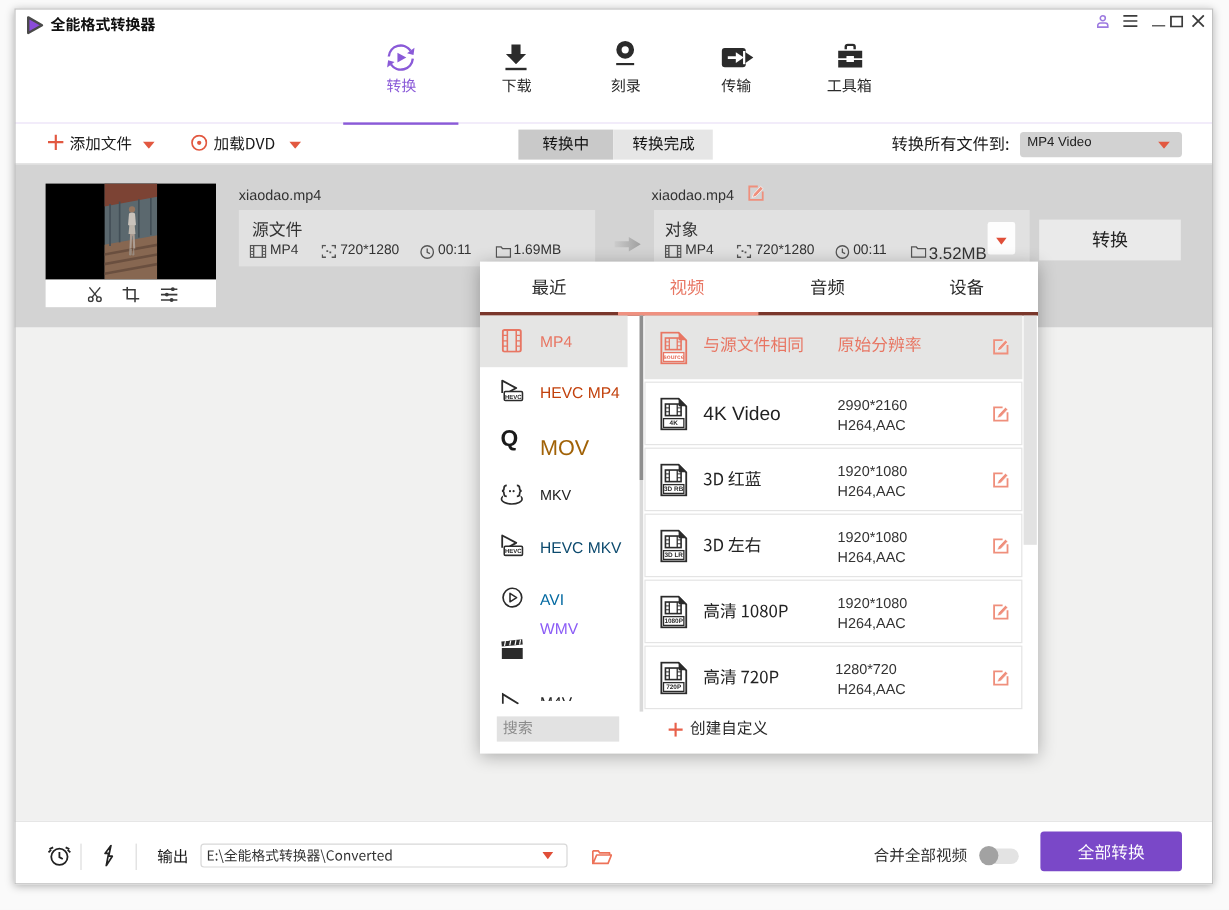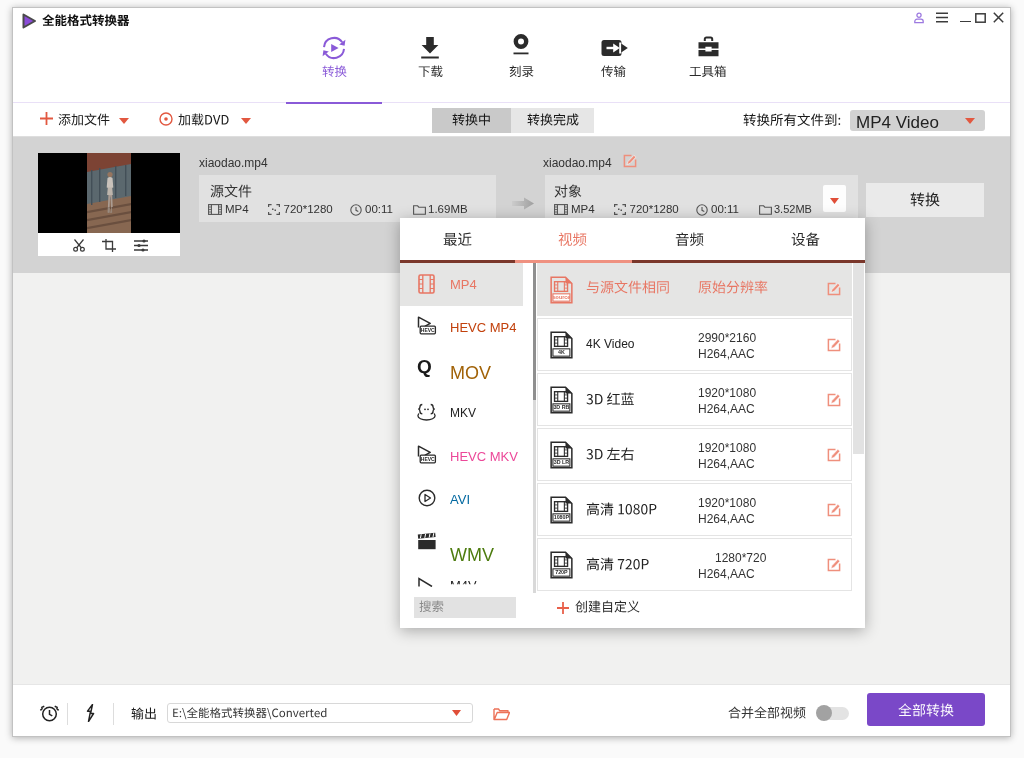--- a/index.html
+++ b/index.html
@@ -153,21 +153,21 @@
         <path transform="translate(1000,0)" d="M164 839V638H48V568H164V345C116 331 72 318 36 309L56 235L164 270V12C164 0 159 -4 148 -4C137 -5 103 -5 64 -4C74 -25 84 -58 87 -77C145 -78 182 -75 205 -62C229 -50 238 -29 238 12V294L345 329L334 399L238 368V568H331V638H238V839ZM536 688H744C721 654 692 617 664 587H458C487 620 513 654 536 688ZM333 289V224H575C535 137 452 48 279 -28C295 -42 318 -66 329 -81C499 -1 588 93 635 186C699 68 802 -28 921 -77C931 -59 953 -32 969 -17C848 25 744 115 687 224H950V289H880V587H750C788 629 827 678 853 722L803 756L791 752H575C589 778 602 803 613 828L537 842C502 757 435 651 337 572C353 561 377 536 388 519L406 535V289ZM478 289V527H611V422C611 382 609 337 598 289ZM805 289H671C682 336 684 381 684 421V527H805Z"></path>
         <path transform="translate(2000,0)" d="M534 739V406C534 267 523 91 404 -32C420 -42 451 -67 462 -82C591 48 611 255 611 406V429H766V-77H841V429H958V501H611V684C726 702 854 728 939 764L888 828C806 790 659 758 534 739ZM172 361V391V521H370V361ZM441 819C362 783 218 756 98 741V391C98 261 93 88 29 -34C45 -43 77 -68 90 -82C147 22 165 167 170 293H442V589H172V685C284 699 408 721 489 756Z"></path>
         <path transform="translate(3000,0)" d="M391 840C379 797 365 753 347 710H63V640H316C252 508 160 386 40 304C54 290 78 263 88 246C151 291 207 345 255 406V-79H329V119H748V15C748 0 743 -6 726 -6C707 -7 646 -8 580 -5C590 -26 601 -57 605 -77C691 -77 746 -77 779 -66C812 -53 822 -30 822 14V524H336C359 562 379 600 397 640H939V710H427C442 747 455 785 467 822ZM329 289H748V184H329ZM329 353V456H748V353Z"></path>
         <path transform="translate(4000,0)" d="M423 823C453 774 485 707 497 666L580 693C566 734 531 799 501 847ZM50 664V590H206C265 438 344 307 447 200C337 108 202 40 36 -7C51 -25 75 -60 83 -78C250 -24 389 48 502 146C615 46 751 -28 915 -73C928 -52 950 -20 967 -4C807 36 671 107 560 201C661 304 738 432 796 590H954V664ZM504 253C410 348 336 462 284 590H711C661 455 592 344 504 253Z"></path>
         <path transform="translate(5000,0)" d="M317 341V268H604V-80H679V268H953V341H679V562H909V635H679V828H604V635H470C483 680 494 728 504 775L432 790C409 659 367 530 309 447C327 438 359 420 373 409C400 451 425 504 446 562H604V341ZM268 836C214 685 126 535 32 437C45 420 67 381 75 363C107 397 137 437 167 480V-78H239V597C277 667 311 741 339 815Z"></path>
         <path transform="translate(6000,0)" d="M641 754V148H711V754ZM839 824V37C839 20 834 15 817 15C800 14 745 14 686 16C698 -4 710 -38 714 -59C787 -59 840 -57 871 -44C901 -32 912 -10 912 37V824ZM62 42 79 -30C211 -4 401 32 579 67L575 133L365 94V251H565V318H365V425H294V318H97V251H294V82ZM119 439C143 450 180 454 493 484C507 461 519 440 528 422L585 460C556 517 490 608 434 675L379 643C404 613 430 577 454 543L198 521C239 575 280 642 314 708H585V774H71V708H230C198 637 157 573 142 554C125 530 110 513 94 510C103 490 114 455 119 439Z"></path>
         <path transform="translate(7000,0)" d="M139 390C175 390 205 418 205 460C205 501 175 530 139 530C102 530 73 501 73 460C73 418 102 390 139 390ZM139 -13C175 -13 205 15 205 56C205 98 175 126 139 126C102 126 73 98 73 56C73 15 102 -13 139 -13Z"></path>
       </g>
     </svg>
 <div class="ab" style="left:838px;top:103px;width:135px;height:20.5px;background:#d2d2d2;border-radius:3px"></div>
-<div class="lat" style="left:844px;top:106px;font-size:17px;color:#222">MP4 Video</div>
+<div class="lat" style="left:844px;top:106px;font-size:11px;color:#222">MP4 Video</div>
 <svg class="ab" style="left:953px;top:111px" width="10" height="6" viewBox="0 0 10 6">
       <path d="M0 0 h10 L5 6 z" fill="#e25840"></path>
     </svg>
 <div class="ab" style="left:0;top:129px;width:999px;height:1px;background:#dedede"></div>
 <div class="ab" style="left:0;top:130px;width:999px;height:136px;background:#d3d3d3"></div>
 <div class="ab" style="left:26px;top:146px;width:142px;height:80px;background:#000"></div>
 <svg class="ab" style="left:75px;top:146px" width="44" height="80" viewBox="0 0 44 80">
 <rect width="44" height="80" fill="#5b686e"></rect>
 <path d="M0 0 h44 v11 l-44 8 z" fill="#7c4334"></path>
 <path d="M0 51 l44 -8 v37 h-44 z" fill="#876751"></path>
@@ -273,21 +273,21 @@
     </svg>
     <div class="lat" style="left:617.5px;top:196px;font-size:11.5px;color:#333">720*1280</div>
     <svg class="ab" style="left:684px;top:197px" width="12" height="12" viewBox="0 0 12 12">
       <circle cx="6" cy="6" r="5.2" fill="none" stroke="#555" stroke-width="1.1"></circle>
       <path d="M6 3 V6.3 L8.3 7.4" fill="none" stroke="#555" stroke-width="1.1"></path>
     </svg>
     <div class="lat" style="left:699px;top:196px;font-size:11.5px;color:#333">00:11</div>
     <svg class="ab" style="left:747px;top:197px" width="13" height="11" viewBox="0 0 13 11">
       <path d="M0.6 1.8 h4 l1.2 1.4 h6.6 v7 H0.6 z" fill="none" stroke="#555" stroke-width="1.1"></path>
     </svg>
-    <div class="lat" style="left:762px;top:196px;font-size:11px;color:#333">3.52MB</div>
+    <div class="lat" style="left:762px;top:196px;font-size:14px;color:#333">3.52MB</div>
 <div class="ab" style="left:811px;top:178px;width:23px;height:27px;background:#fdfdfd;border-radius:2px"></div>
 <svg class="ab" style="left:818px;top:190.5px" width="9" height="6" viewBox="0 0 9 6">
       <path d="M0 0 h9 L4.5 6 z" fill="#e04e38"></path>
     </svg>
 <div class="ab" style="left:854px;top:176px;width:118px;height:34px;background:#eaeaea"></div>
 <svg class="t" style="left:898.0px;top:184.5px;" width="30.0" height="15.9" viewBox="0 0 30.0 15.9">
       <g fill="#222" transform="translate(0,13.20) scale(0.015000,-0.015000)">
         <path transform="translate(0,0)" d="M81 332C89 340 120 346 154 346H243V201L40 167L56 94L243 130V-76H315V144L450 171L447 236L315 213V346H418V414H315V567H243V414H145C177 484 208 567 234 653H417V723H255C264 757 272 791 280 825L206 840C200 801 192 762 183 723H46V653H165C142 571 118 503 107 478C89 435 75 402 58 398C67 380 77 346 81 332ZM426 535V464H573C552 394 531 329 513 278H801C766 228 723 168 682 115C647 138 612 160 579 179L531 131C633 70 752 -22 810 -81L860 -23C830 6 787 40 738 76C802 158 871 253 921 327L868 353L856 348H616L650 464H959V535H671L703 653H923V723H722L750 830L675 840L646 723H465V653H627L594 535Z"></path>
         <path transform="translate(1000,0)" d="M164 839V638H48V568H164V345C116 331 72 318 36 309L56 235L164 270V12C164 0 159 -4 148 -4C137 -5 103 -5 64 -4C74 -25 84 -58 87 -77C145 -78 182 -75 205 -62C229 -50 238 -29 238 12V294L345 329L334 399L238 368V568H331V638H238V839ZM536 688H744C721 654 692 617 664 587H458C487 620 513 654 536 688ZM333 289V224H575C535 137 452 48 279 -28C295 -42 318 -66 329 -81C499 -1 588 93 635 186C699 68 802 -28 921 -77C931 -59 953 -32 969 -17C848 25 744 115 687 224H950V289H880V587H750C788 629 827 678 853 722L803 756L791 752H575C589 778 602 803 613 828L537 842C502 757 435 651 337 572C353 561 377 536 388 519L406 535V289ZM478 289V527H611V422C611 382 609 337 598 289ZM805 289H671C682 336 684 381 684 421V527H805Z"></path>
       </g>
@@ -390,23 +390,23 @@
           <path transform="translate(1000,0)" d="M685 688C637 637 572 593 498 555C430 589 372 630 329 677L340 688ZM369 843C319 756 221 656 76 588C93 576 116 551 128 533C184 562 233 595 276 630C317 588 365 551 420 519C298 468 160 433 30 415C43 398 58 365 64 344C209 368 363 411 499 477C624 417 772 378 926 358C936 379 956 410 973 427C831 443 694 473 578 519C673 575 754 644 808 727L759 758L746 754H399C418 778 435 802 450 827ZM248 129H460V18H248ZM248 190V291H460V190ZM746 129V18H537V129ZM746 190H537V291H746ZM170 357V-80H248V-48H746V-78H827V357Z"></path>
         </g>
       </svg>
 <div class="ab" style="left:0;top:42px;width:465px;height:3px;background:#7a372b"></div>
 <div class="ab" style="left:115px;top:42px;width:117px;height:3px;background:#ef9180"></div>
 <div class="ab" style="left:0;top:45px;width:123px;height:43px;background:#e5e5e4"></div>
 <div class="lat" style="left:50px;top:59.0px;font-size:13px;color:#e87663">MP4</div>
 <div class="lat" style="left:50px;top:102.0px;font-size:13px;color:#c2410c">HEVC MP4</div>
 <div class="lat" style="left:50px;top:145.0px;font-size:18px;color:#a16207">MOV</div>
 <div class="lat" style="left:50px;top:188.0px;font-size:12px;color:#222">MKV</div>
-<div class="lat" style="left:50px;top:231.0px;font-size:13px;color:#ec4899">HEVC MKV</div>
+<div class="lat" style="left:50px;top:231.0px;font-size:13px;color:#0c4a6e">HEVC MKV</div>
 <div class="lat" style="left:50px;top:274.0px;font-size:13px;color:#0369a1">AVI</div>
-<div class="lat" style="left:50px;top:327px;font-size:18px;color:#4d7c0f">WMV</div>
+<div class="lat" style="left:50px;top:298px;font-size:13px;color:#8b5cf6">WMV</div>
 <div class="lat" style="left:50px;top:360.0px;font-size:13px;color:#222;clip-path:inset(0 0 55% 0)">M4V</div>
 <svg class="ab" style="left:18px;top:56.5px" width="17" height="20" viewBox="0 0 17 20">
         <rect x="1" y="1" width="15" height="18" rx="1.5" fill="none" stroke="#e87663" stroke-width="1.6"></rect>
         <path d="M4.8 1 V19 M12.2 1 V19" stroke="#e87663" stroke-width="1.3"></path>
         <path d="M1 5.5 H4.8 M1 10 H4.8 M1 14.5 H4.8 M12.2 5.5 H16 M12.2 10 H16 M12.2 14.5 H16" stroke="#e87663" stroke-width="1"></path>
       </svg>
 <svg class="ab" style="left:16px;top:98px" width="23" height="19" viewBox="0 0 23 19">
         <path d="M2.5 11.5 V1.2 L14.2 7.4 L8.8 10.3" fill="none" stroke="#2b2b2b" stroke-width="1.5" stroke-linejoin="round"></path>
         <rect x="4.2" y="10.2" width="15.2" height="7.6" rx="1" fill="#fff" stroke="#2b2b2b" stroke-width="1.3"></rect>
         <text x="11.8" y="16.2" font-size="5" font-weight="bold" text-anchor="middle" fill="#2b2b2b" font-family="Liberation Sans">HEVC</text>
@@ -475,21 +475,21 @@
 <div class="ab" style="left:136.5px;top:100.5px;width:315px;height:53px;border:1px solid #e4e4e4;background:#fff"></div>
 <svg class="ab" style="left:148.5px;top:113.0px" width="25" height="28" viewBox="0 0 28 31">
         <path d="M2.4 1.2 H18.5 L25.6 8.3 V29.8 H2.4 z" fill="none" stroke="#2b2b2b" stroke-width="1.7"></path>
         <path d="M18.5 1.2 L18.5 8.3 H25.6 z" fill="#2b2b2b"></path>
         <rect x="6.2" y="6.2" width="14.6" height="10.8" fill="none" stroke="#2b2b2b" stroke-width="1.5"></rect>
         <path d="M9.8 6.2 V17 M17.2 6.2 V17" stroke="#2b2b2b" stroke-width="1.2"></path>
         <path d="M6.2 9.8 H9.8 M6.2 13.4 H9.8 M17.2 9.8 H20.8 M17.2 13.4 H20.8" stroke="#2b2b2b" stroke-width="0.9"></path>
         <rect x="4.4" y="19.8" width="19" height="8.2" fill="#fff" stroke="#2b2b2b" stroke-width="1.2"></rect>
         <text x="13.9" y="26" font-size="6" font-weight="bold" text-anchor="middle" fill="#2b2b2b" font-family="Liberation Sans">4K</text>
       </svg>
-<div class="lat" style="left:186px;top:119.0px;font-size:12px;color:#222">4K Video</div>
+<div class="lat" style="left:186px;top:119.0px;font-size:16px;color:#222">4K Video</div>
 <div class="lat" style="left:298px;top:113.0px;font-size:12px;color:#333">2990*2160</div>
 <div class="lat" style="left:298px;top:129.0px;font-size:12px;color:#333">H264,AAC</div>
 <svg class="ab" style="left:427.0px;top:120.0px" width="14" height="14" viewBox="0 0 14 14">
         <path d="M12.6 5.5 V12.6 H1.4 V1.4 H8.5" fill="none" stroke="#ef8f7c" stroke-width="1.5"></path>
         <path d="M5.0 7.6 L10.9 1.3 L12.9 3.2 L7.0 9.5 L3.9 10.5 z" fill="#ef8f7c" stroke="#fff" stroke-width="0.6"></path>
       </svg>
 <div class="ab" style="left:136.5px;top:155.5px;width:315px;height:53px;border:1px solid #e4e4e4;background:#fff"></div>
 <svg class="ab" style="left:148.5px;top:168.0px" width="25" height="28" viewBox="0 0 28 31">
         <path d="M2.4 1.2 H18.5 L25.6 8.3 V29.8 H2.4 z" fill="none" stroke="#2b2b2b" stroke-width="1.7"></path>
         <path d="M18.5 1.2 L18.5 8.3 H25.6 z" fill="#2b2b2b"></path>
@@ -577,21 +577,21 @@
 <svg class="t" style="left:186.0px;top:339.5px;" width="63.3" height="14.8" viewBox="0 0 63.3 14.8">
         <g fill="#222" transform="translate(0,12.32) scale(0.014000,-0.014000)">
           <path transform="translate(0,0)" d="M286 559H719V468H286ZM211 614V413H797V614ZM441 826 470 736H59V670H937V736H553C542 768 527 810 513 843ZM96 357V-79H168V294H830V-1C830 -12 825 -16 813 -16C801 -16 754 -17 711 -15C720 -31 731 -54 735 -72C799 -72 842 -72 869 -63C896 -53 905 -37 905 0V357ZM281 235V-21H352V29H706V235ZM352 179H638V85H352Z"></path>
           <path transform="translate(1000,0)" d="M82 772C137 742 207 695 241 662L287 721C252 752 181 796 126 823ZM35 506C93 475 166 427 201 394L246 453C209 486 135 531 78 559ZM66 -21 134 -66C182 28 240 154 282 261L222 305C175 190 111 57 66 -21ZM431 212H793V134H431ZM431 268V342H793V268ZM575 840V762H319V704H575V640H343V585H575V516H281V458H950V516H649V585H888V640H649V704H913V762H649V840ZM361 400V-79H431V77H793V5C793 -7 788 -11 774 -12C760 -13 712 -13 662 -11C671 -29 680 -57 684 -76C755 -76 800 -76 828 -64C856 -53 864 -33 864 4V400Z"></path>
           <path transform="translate(2224,0)" d="M198 0H293C305 287 336 458 508 678V733H49V655H405C261 455 211 278 198 0Z"></path>
           <path transform="translate(2779,0)" d="M44 0H505V79H302C265 79 220 75 182 72C354 235 470 384 470 531C470 661 387 746 256 746C163 746 99 704 40 639L93 587C134 636 185 672 245 672C336 672 380 611 380 527C380 401 274 255 44 54Z"></path>
           <path transform="translate(3334,0)" d="M278 -13C417 -13 506 113 506 369C506 623 417 746 278 746C138 746 50 623 50 369C50 113 138 -13 278 -13ZM278 61C195 61 138 154 138 369C138 583 195 674 278 674C361 674 418 583 418 369C418 154 361 61 278 61Z"></path>
           <path transform="translate(3889,0)" d="M101 0H193V292H314C475 292 584 363 584 518C584 678 474 733 310 733H101ZM193 367V658H298C427 658 492 625 492 518C492 413 431 367 302 367Z"></path>
         </g>
       </svg>
-<div class="lat" style="left:315px;top:333.0px;font-size:12px;color:#333">1280*720</div>
+<div class="lat" style="left:296px;top:333.0px;font-size:12px;color:#333">1280*720</div>
 <div class="lat" style="left:298px;top:349.0px;font-size:12px;color:#333">H264,AAC</div>
 <svg class="ab" style="left:427.0px;top:340.0px" width="14" height="14" viewBox="0 0 14 14">
         <path d="M12.6 5.5 V12.6 H1.4 V1.4 H8.5" fill="none" stroke="#ef8f7c" stroke-width="1.5"></path>
         <path d="M5.0 7.6 L10.9 1.3 L12.9 3.2 L7.0 9.5 L3.9 10.5 z" fill="#ef8f7c" stroke="#fff" stroke-width="0.6"></path>
       </svg>
 <div class="ab" style="left:453px;top:45px;width:11px;height:191px;background:#e2e2e2"></div>
 <div class="ab" style="left:14px;top:379.5px;width:102px;height:20.5px;background:#e2e2e2"></div>
 <svg class="t" style="left:19.0px;top:382.0px;" width="25.0" height="13.2" viewBox="0 0 25.0 13.2">
         <g fill="#8a8a8a" transform="translate(0,11.00) scale(0.012500,-0.012500)">
           <path transform="translate(0,0)" d="M166 840V638H46V568H166V354L39 309L59 238L166 279V13C166 0 161 -3 150 -3C138 -4 103 -4 64 -3C74 -24 83 -56 85 -75C144 -76 181 -73 205 -61C229 -48 237 -27 237 13V306L349 350L336 418L237 380V568H339V638H237V840ZM379 290V226H424L416 223C458 156 515 99 584 53C499 16 402 -7 304 -20C317 -36 331 -64 338 -82C449 -64 557 -34 651 12C730 -29 820 -59 917 -78C927 -59 946 -31 962 -16C875 -2 793 21 721 52C803 106 870 178 911 271L866 293L853 290H683V387H915V758H723V696H847V602H727V545H847V449H683V841H614V449H457V544H566V602H457V694C509 710 563 730 607 754L553 804C516 779 450 751 392 732V387H614V290ZM809 226C771 169 717 123 652 87C586 125 531 171 491 226Z"></path>

